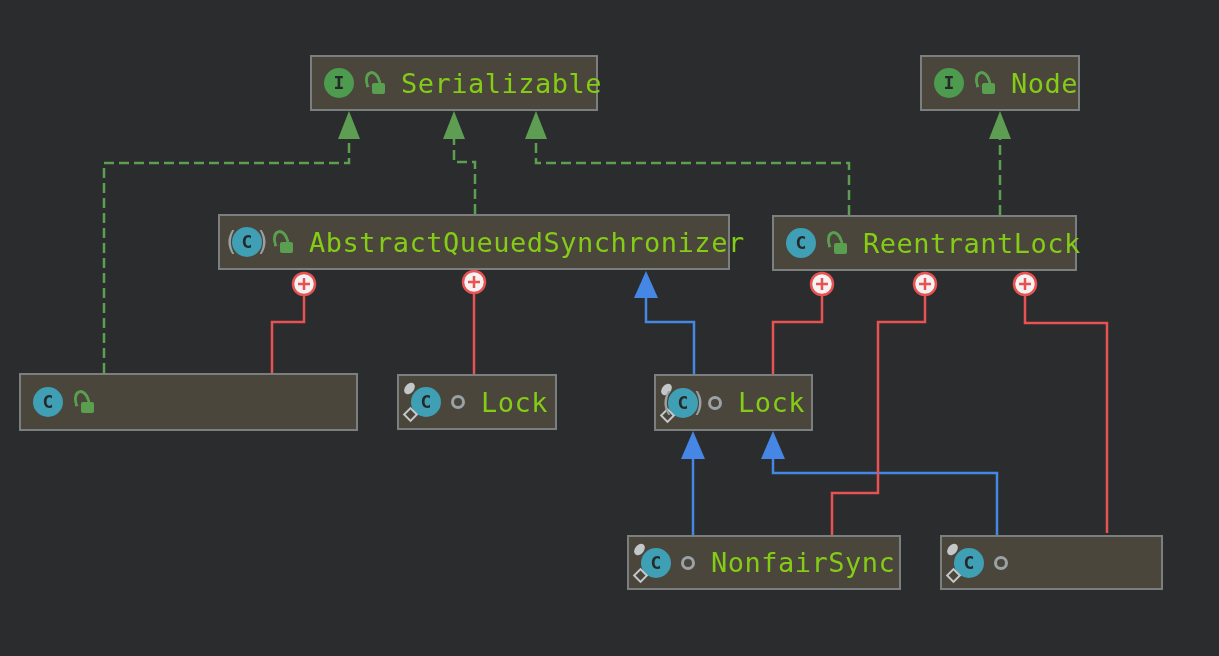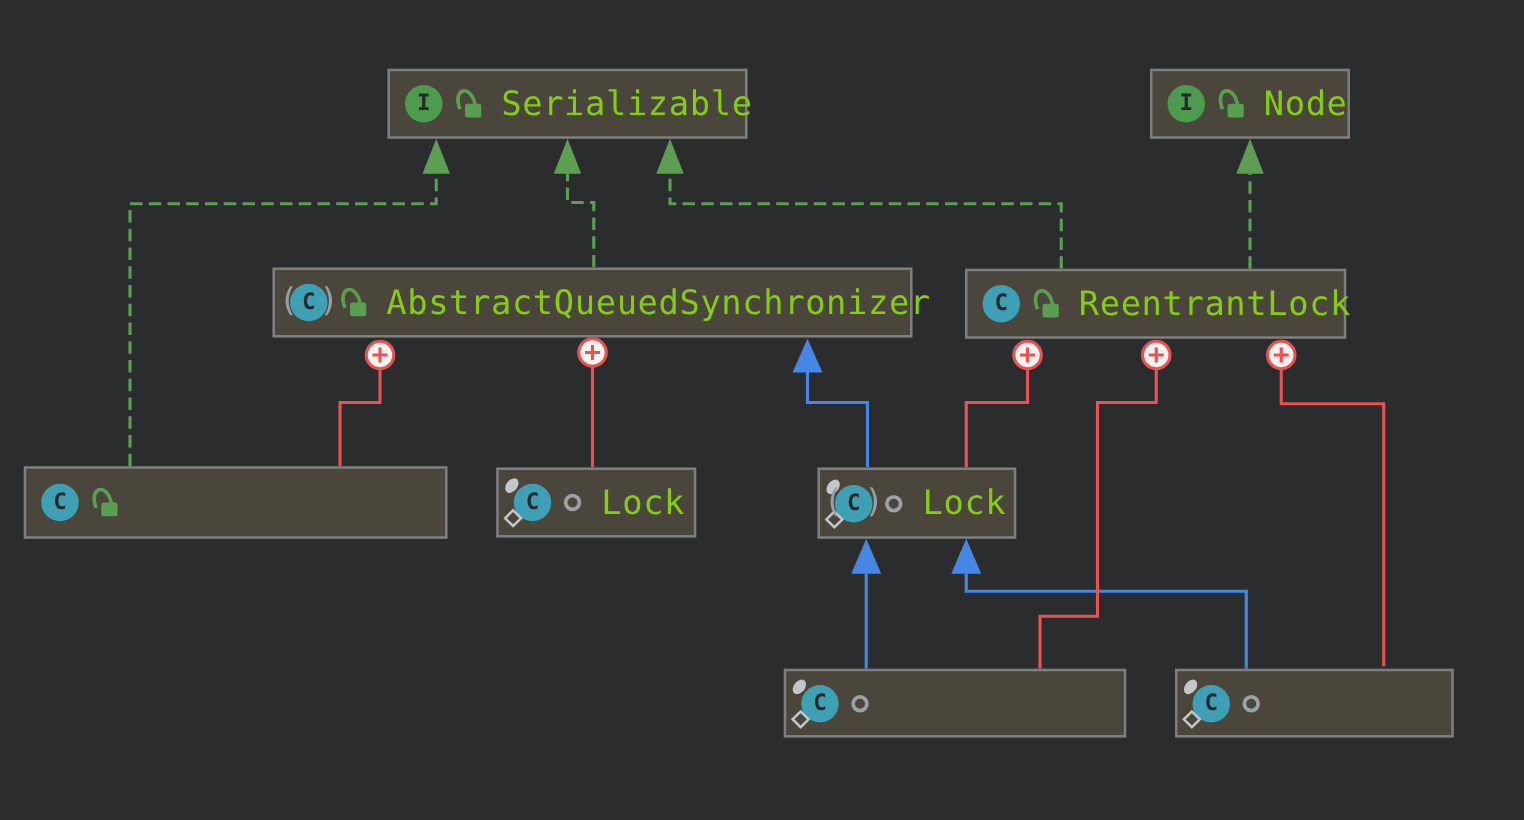--- a/index.html
+++ b/index.html
@@ -225,20 +225,21 @@
     <span class="vis ring"></span>
     <span class="label">Lock</span>
   </div>
 
   <div class="node" style="left:627px;top:535px;width:274px;height:55px">
     <span class="cicon class">
       <span class="keydeco"></span>
       <span class="letter">C</span>
     </span>
     <span class="vis ring"></span>
+    <span class="label">NonfairSync</span>
   </div>
 
   <div class="node" style="left:940px;top:535px;width:223px;height:55px">
     <span class="cicon class">
       <span class="keydeco"></span>
       <span class="letter">C</span>
     </span>
     <span class="vis ring"></span>
   </div>
 

